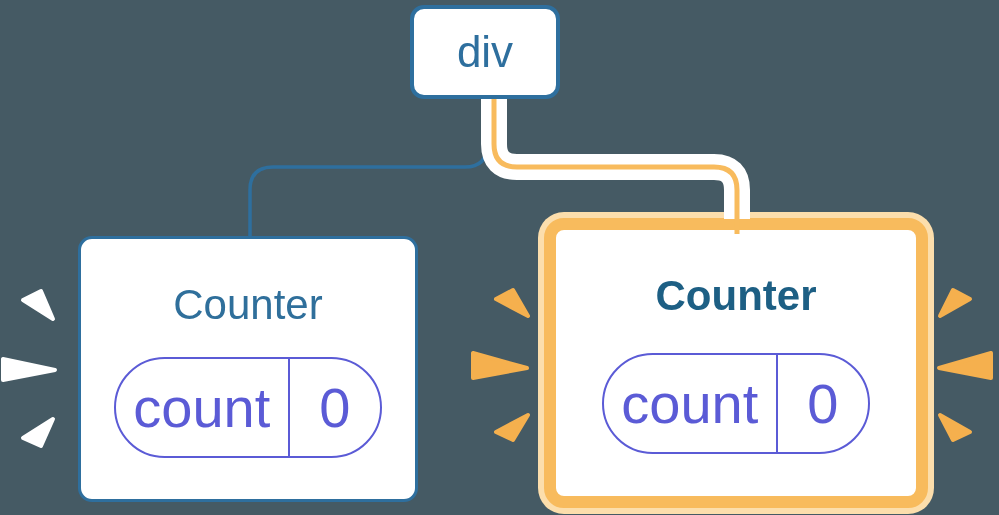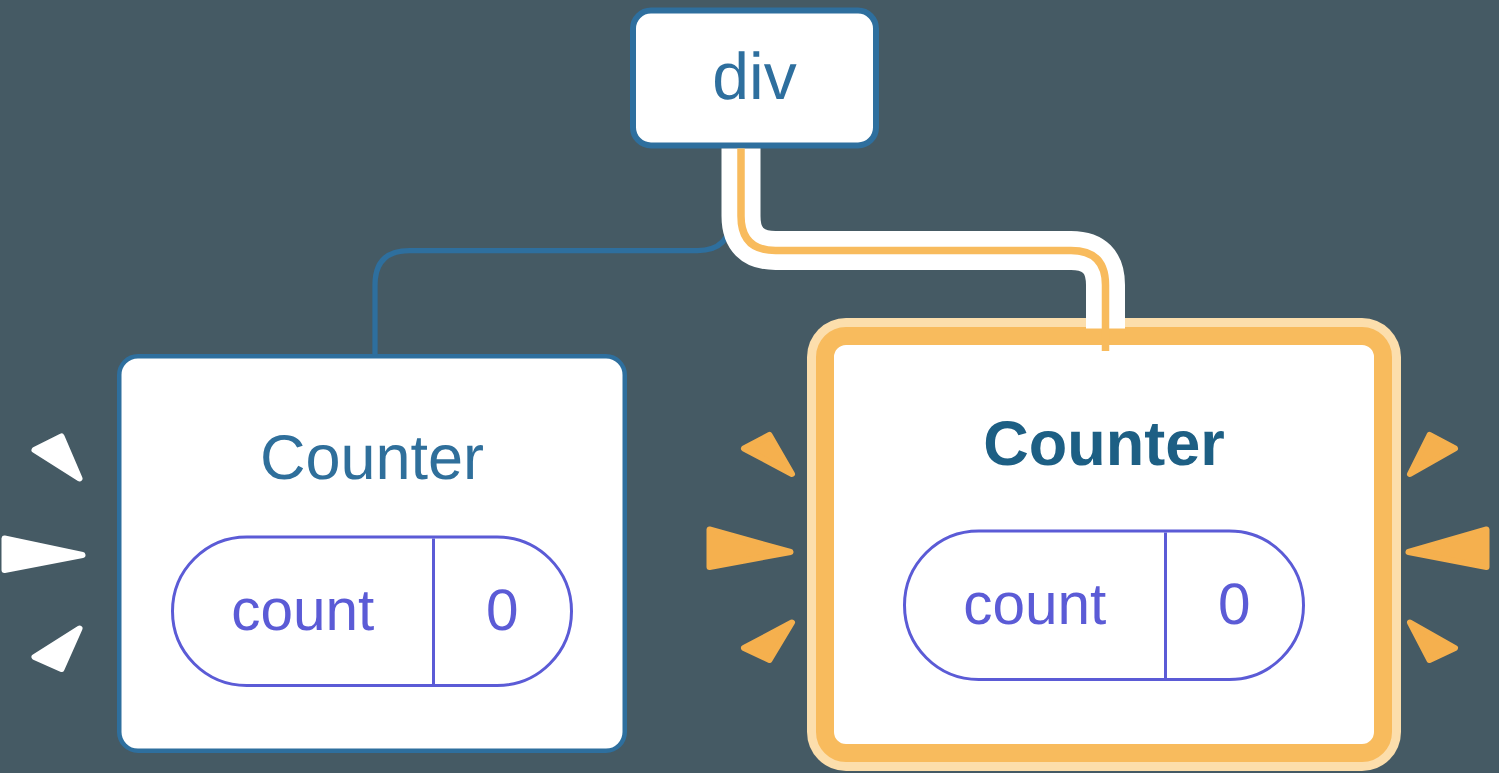--- a/index.html
+++ b/index.html
@@ -6,21 +6,21 @@
   .stage {
     position:relative; width:999px; height:515px; overflow:hidden;
     background:#455A64;
     font-family:"Liberation Sans", sans-serif;
   }
   .overlay {
     position:absolute; left:0; top:0; width:999px; height:515px;
     z-index:3; pointer-events:none;
   }
   .node-root {
-    position:absolute; left:420px; top:5px; width:166px; height:94px;
+    position:absolute; left:410px; top:5px; width:150px; height:94px;
     box-sizing:border-box; background:#ffffff;
     border:4px solid #2E6F9E; border-radius:14px;
     display:flex; align-items:center; justify-content:center;
     font-size:44px; color:#2E6F9E; z-index:2;
   }
   .card {
     position:absolute; background:#ffffff; box-sizing:border-box; z-index:1;padding-left:10px;
   }
   .card-left {
     left:78px; top:236px; width:340px; height:266px;
@@ -34,21 +34,21 @@
   .card-title {
     position:absolute; left:0; width:100%; top:45px;
     text-align:center; font-size:42px; line-height:1;
   }
   .card-left .card-title { color:#2F6F9B; font-weight:400; }
   .card-right .card-title { color:#1D5F84; font-weight:700; }
   .pill {
     position:absolute; left:50%; transform:translateX(-50%);
     width:268px; height:101px; box-sizing:border-box;
     border:2px solid #5B5BD6; border-radius:51px;
-    display:flex; color:#5B5BD6; font-size:39px; background:#ffffff;
+    display:flex; color:#5B5BD6; font-size:56px; background:#ffffff;
   }
   .card-left .pill  { top:118px; }
   .card-right .pill { top:123px; }
   .pill-key {
     flex:1.9; display:flex; align-items:center; justify-content:center;
     border-right:2px solid #5B5BD6;
   }
   .pill-val {
     flex:1; display:flex; align-items:center; justify-content:center;
   }

